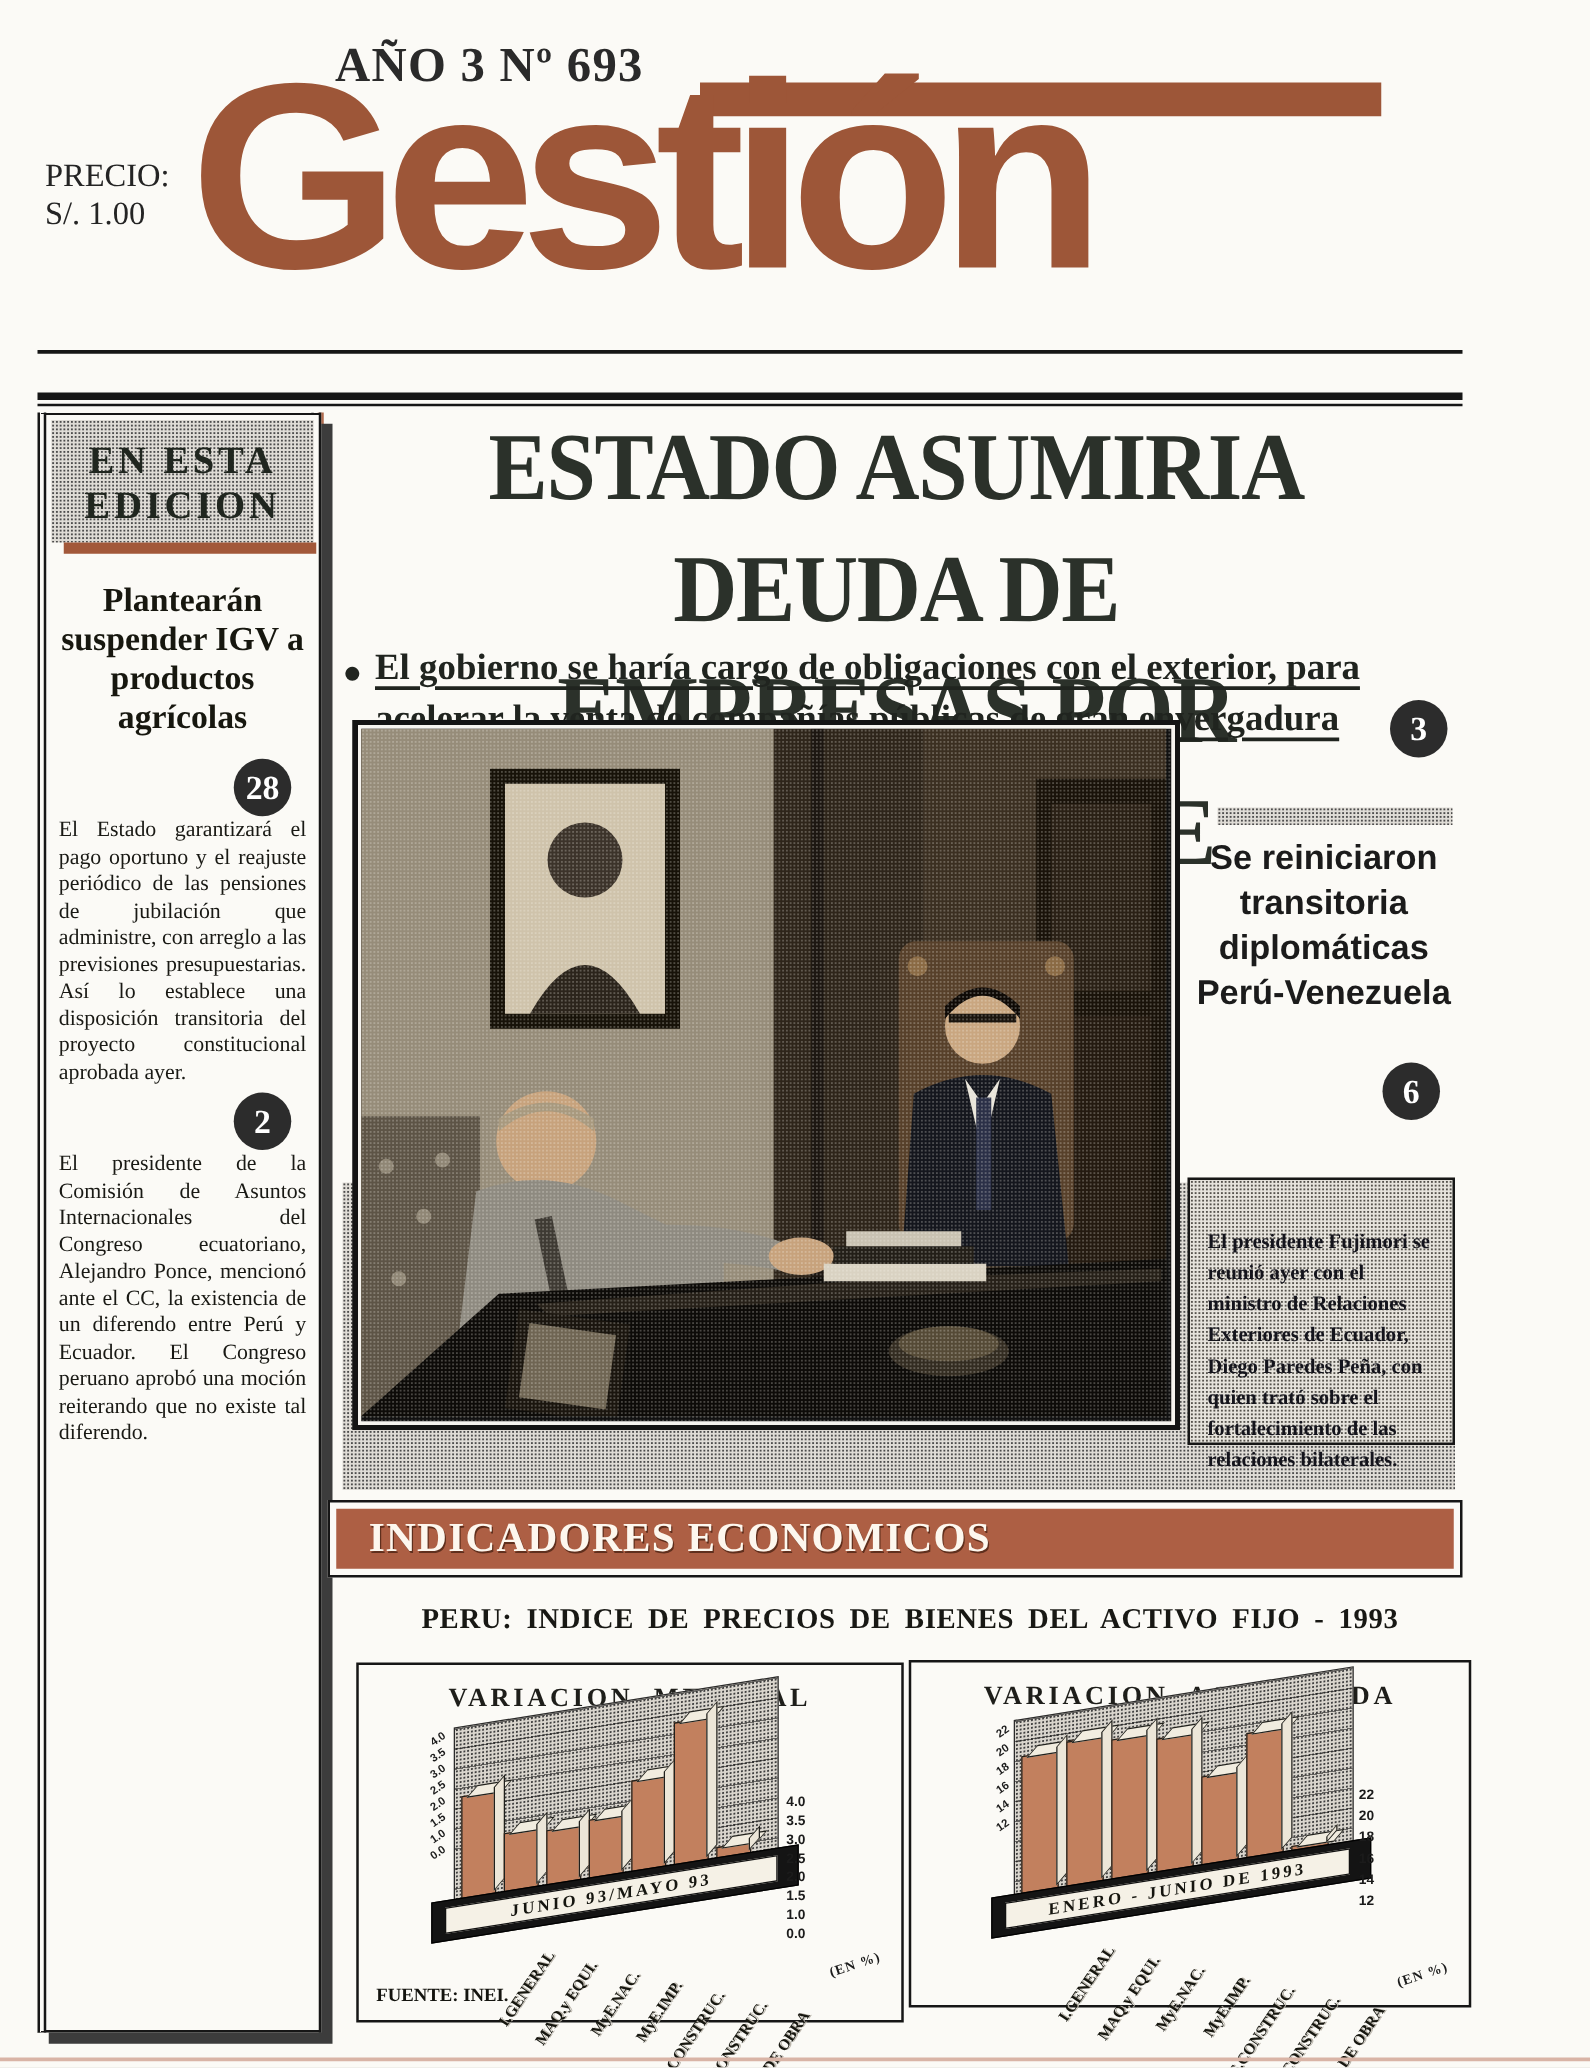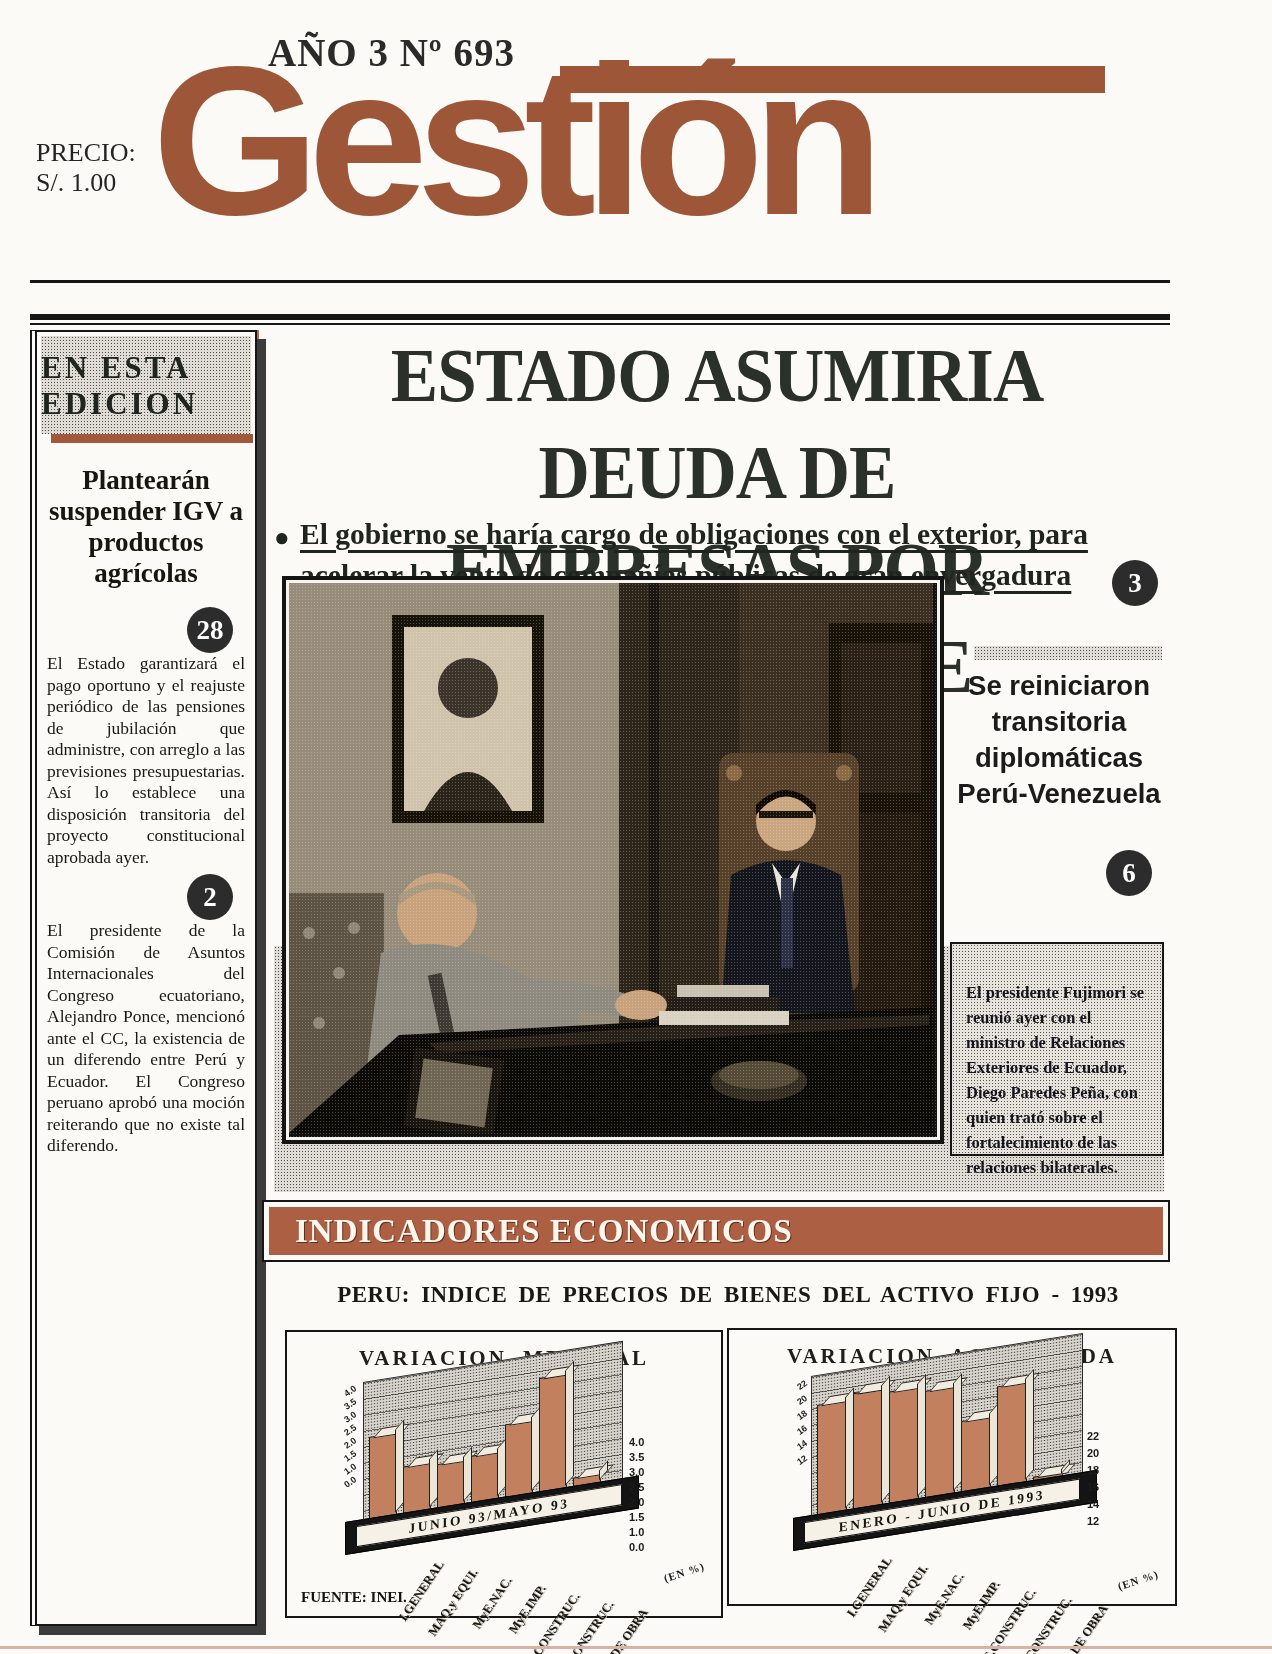--- a/index.html
+++ b/index.html
@@ -1,37 +1,37 @@
 <!DOCTYPE html>
 <html><head>
 <meta charset="utf-8">
 <style>
   html,body{margin:0;padding:0;background:#e8e6e1;}
   .page{position:relative;width:1272px;height:1654px;background:#fbfaf6;overflow:hidden;
         font-family:"Liberation Serif",serif;color:#1c1c1c;}
   
-  .price{position:absolute;left:36px;top:138px;font-size:26px;line-height:30px;color:#242424;}
+  .price{position:absolute;left:36px;top:126px;font-size:26px;line-height:30px;color:#242424;}
   .edition{position:absolute;left:268px;top:30px;font-size:39px;font-weight:bold;color:#2a2a2a;letter-spacing:1px;}
   .logo{position:absolute;left:152px;top:18px;font-family:"Liberation Sans",sans-serif;
         font-weight:bold;font-size:216px;line-height:250px;color:#9d5638;letter-spacing:-12px;
         transform:scaleY(.98);transform-origin:top left;}
   .logo-bar{position:absolute;left:560px;top:66px;width:545px;height:27px;background:#9d5638;}
   .rule{position:absolute;background:#161616;}
   .dateline{position:absolute;left:30px;top:286px;width:1140px;display:flex;align-items:baseline;}
   .dl-left{font-size:22px;font-weight:bold;width:330px;}
   .dl-center{font-size:24px;letter-spacing:1px;width:520px;text-align:center;}
   .dl-right{font-size:22px;font-weight:bold;width:290px;text-align:right;}
   
   .vline-black{position:absolute;background:#161616;}
   .vline-brick{position:absolute;background:#b06a4c;}
   
   .sidebar{position:absolute;left:30px;top:330px;width:218px;height:1292px;background:#fbfaf6;
            border:2px solid #161616;border-left:7px double #161616;box-shadow:9px 9px 0 #3c3c3c;}
   .ht{background-color:#dfdcd6;background-image:radial-gradient(#4c4c4c .8px,transparent .9px);background-size:3px 3px;}
-  .sb-header{margin:4px 4px 0 4px;padding:14px 0 12px 0;text-align:left;
+  .sb-header{margin:4px 4px 0 4px;padding:14px 0 12px 0;text-align:center;
              font-size:31px;font-weight:bold;letter-spacing:3px;color:#20261f;line-height:36px;}
   .sb-accent{margin:0 2px 0 14px;height:9px;background:#a2583a;}
   .sb-story{padding:0 10px;}
   .sb-head{font-weight:bold;text-align:center;font-size:27px;line-height:31px;color:#17170f;margin:22px 0 12px 0;}
   .sb-body{font-size:17.5px;line-height:21.5px;text-align:justify;color:#191914;}
   .badge-row{display:flex;justify-content:flex-end;padding:6px 12px 0 0;}
   .badge{width:46px;height:46px;border-radius:50%;background:#2c2c2c;color:#fff;
          font-family:"Liberation Serif",serif;font-weight:bold;font-size:27px;line-height:46px;text-align:center;}
   
   .headline{position:absolute;left:266px;top:326px;width:902px;text-align:center;color:#2b312a;

